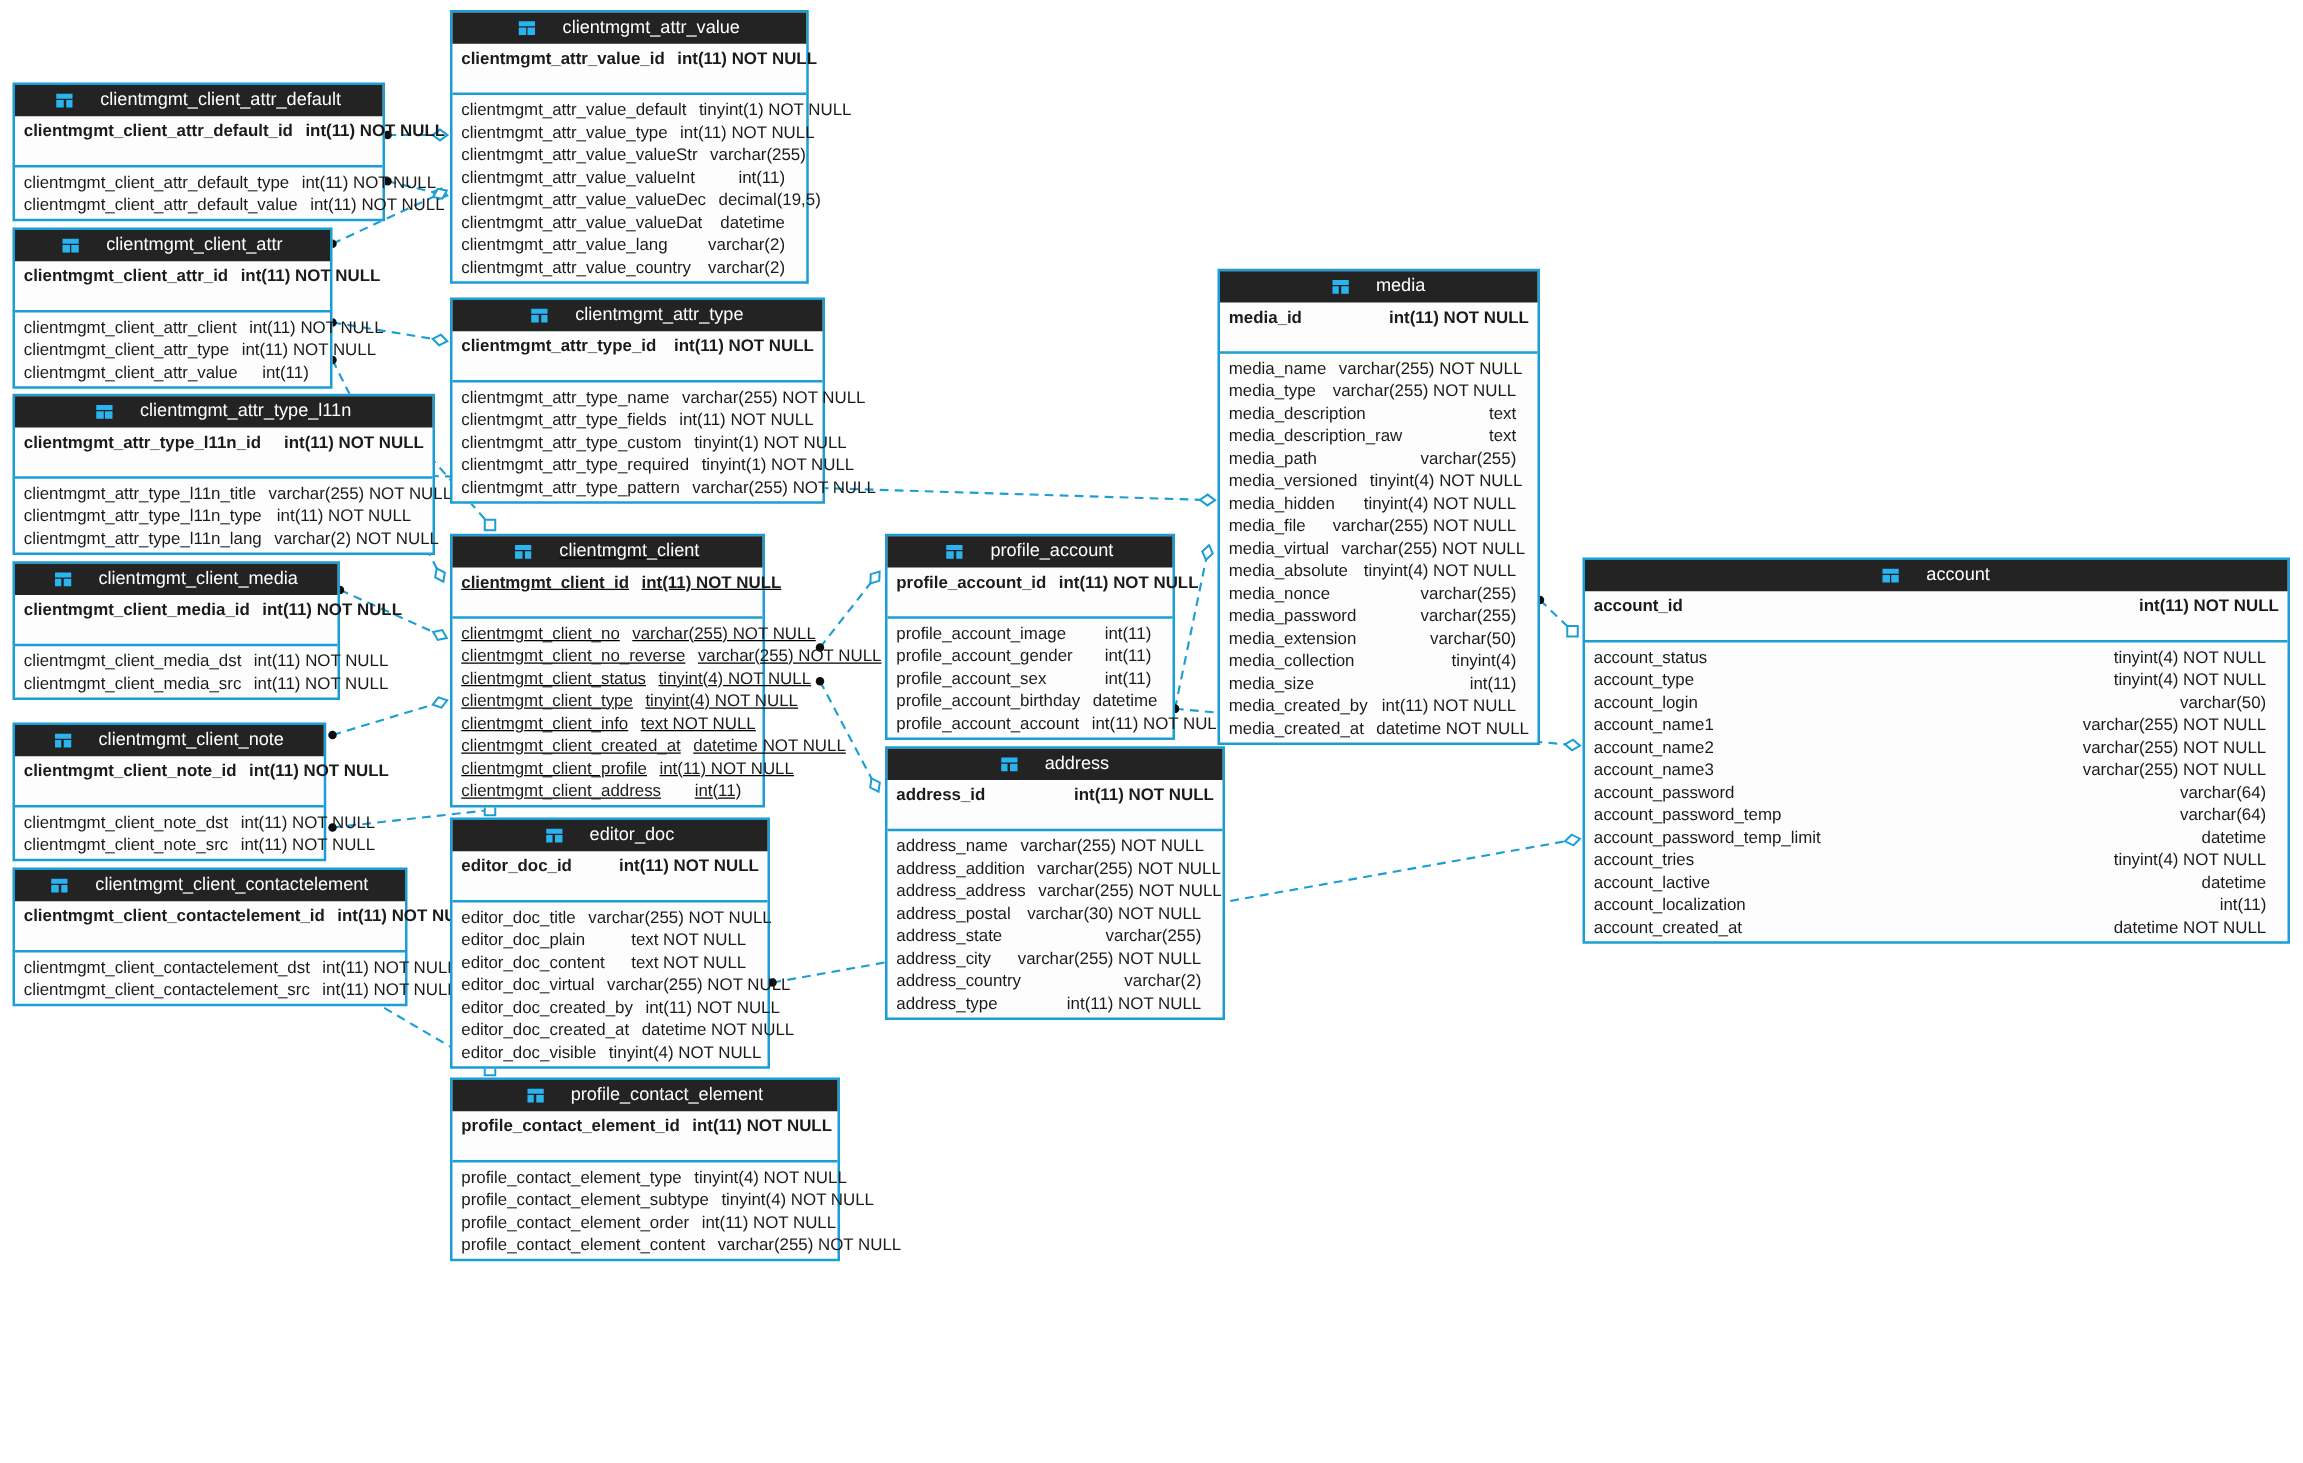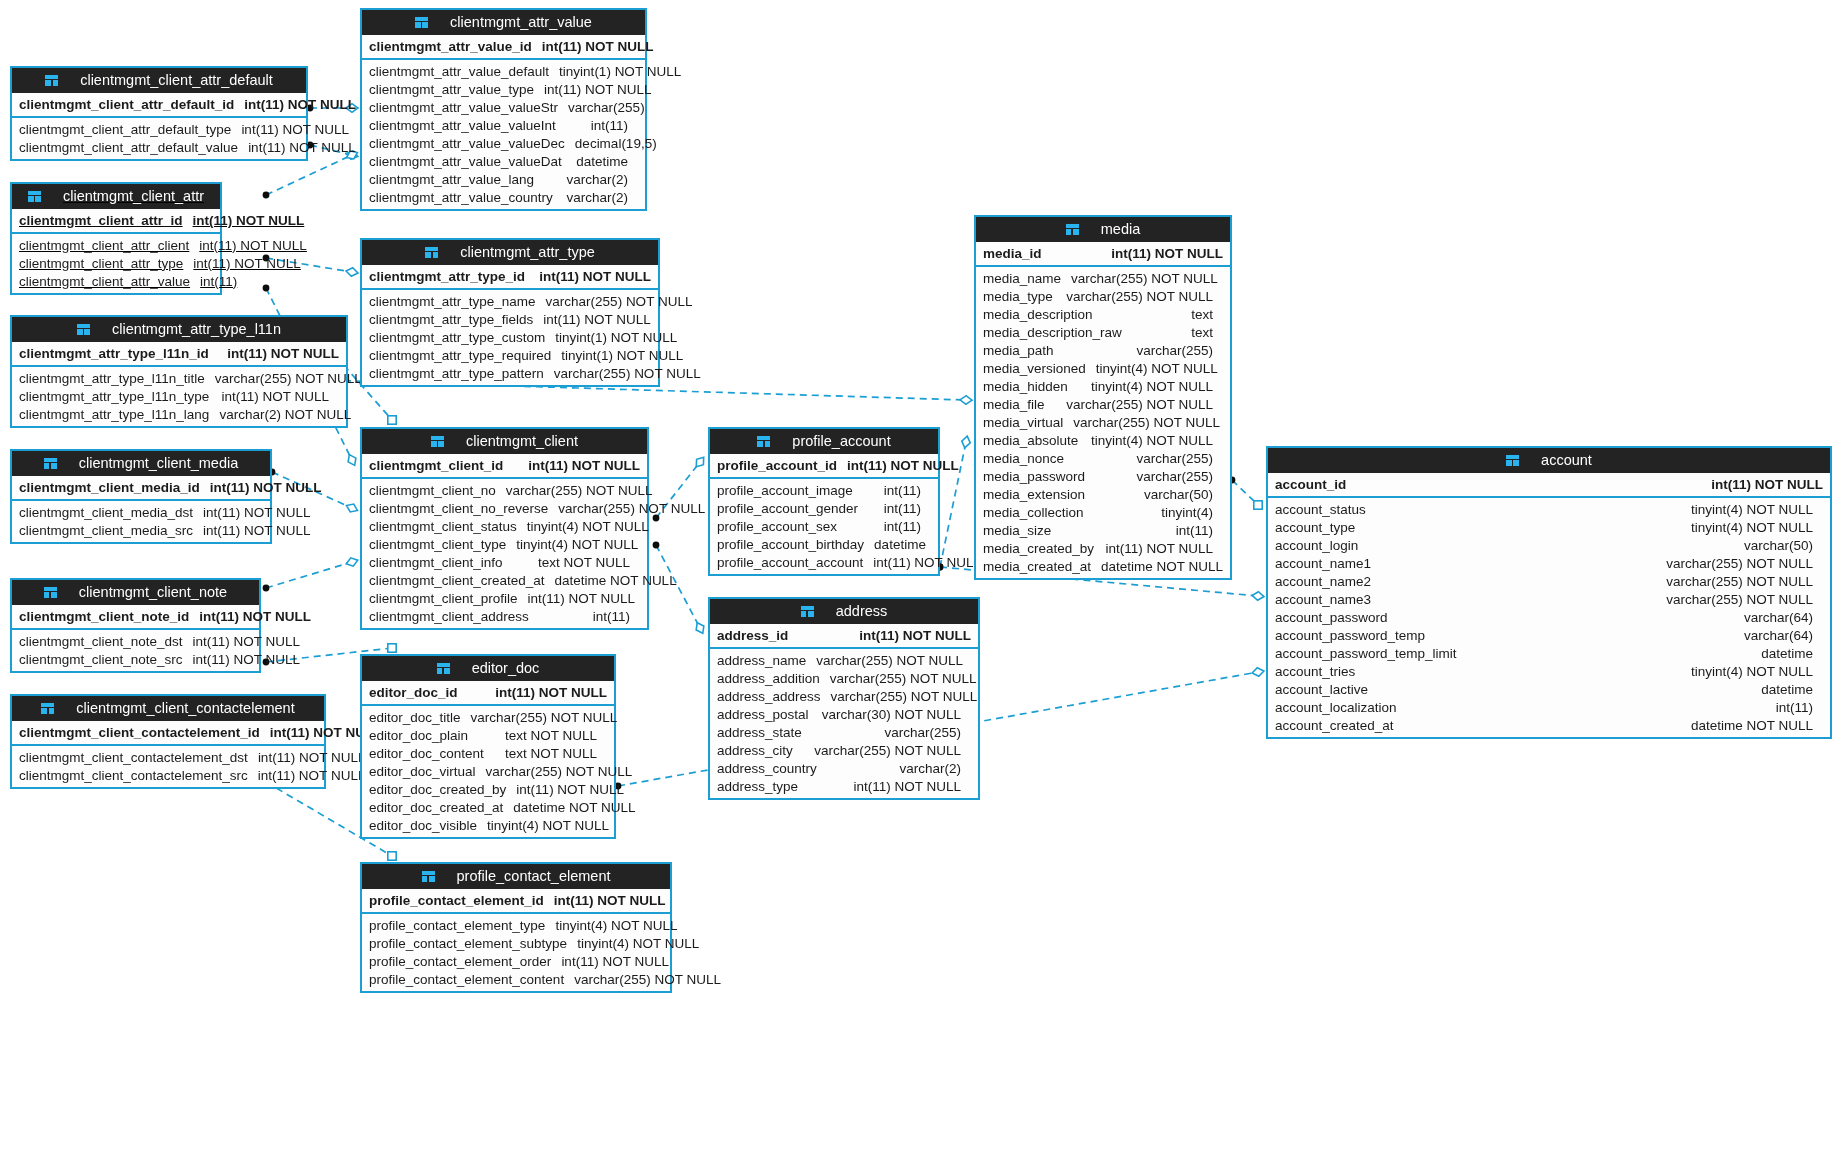--- a/index.html
+++ b/index.html
@@ -69,21 +69,21 @@
     align-items: baseline;
     font-size: 13.5px;
     color: #1b1b1b;
     padding: 1.5px 7px 1.5px 7px;
     white-space: nowrap;
     gap: 10px;
   }
   .pk-row .row {
     font-weight: bold;
     padding-top: 4px;
-    padding-bottom: 4px;
+    padding-bottom: 20px;
   }
   .row .col-name { text-align: left; }
   .row .col-type { text-align: right; color: #1b1b1b; }
   .pk-row .row .col-type { font-weight: bold; }
 </style>
 </head>
 <body>
 
 <div id="canvas">
   <svg id="edges" viewBox="0 0 1842 1170" xmlns="http://www.w3.org/2000/svg">
@@ -193,21 +193,21 @@
           <div class="row">
             <span class="col-name">clientmgmt_client_attr_default_type</span>
             <span class="col-type">int(11) NOT NULL</span>
           </div>
           <div class="row">
             <span class="col-name">clientmgmt_client_attr_default_value</span>
             <span class="col-type">int(11) NOT NULL</span>
           </div>
         </div>
       </div>
-      <div class="entity" style="left: 10px; top: 182px; width: 212px; text-decoration: underline;">
+      <div class="entity" style="left: 10px; top: 182px; width: 256px;">
         <div class="entity-header">
           <span class="tbl-icon">
             <i class="r1"></i>
             <i class="r2"></i>
             <i class="r3"></i>
           </span>
           <span>clientmgmt_client_attr</span>
         </div>
         <div class="pk-row">
           <div class="row">
@@ -419,21 +419,21 @@
           <div class="row">
             <span class="col-name">clientmgmt_attr_type_required</span>
             <span class="col-type">tinyint(1) NOT NULL</span>
           </div>
           <div class="row">
             <span class="col-name">clientmgmt_attr_type_pattern</span>
             <span class="col-type">varchar(255) NOT NULL</span>
           </div>
         </div>
       </div>
-      <div class="entity" style="left: 360px; top: 427px; width: 289px;">
+      <div class="entity" style="left: 360px; top: 427px; width: 252px; text-decoration: underline;">
         <div class="entity-header">
           <span class="tbl-icon">
             <i class="r1"></i>
             <i class="r2"></i>
             <i class="r3"></i>
           </span>
           <span>clientmgmt_client</span>
         </div>
         <div class="pk-row">
           <div class="row">

